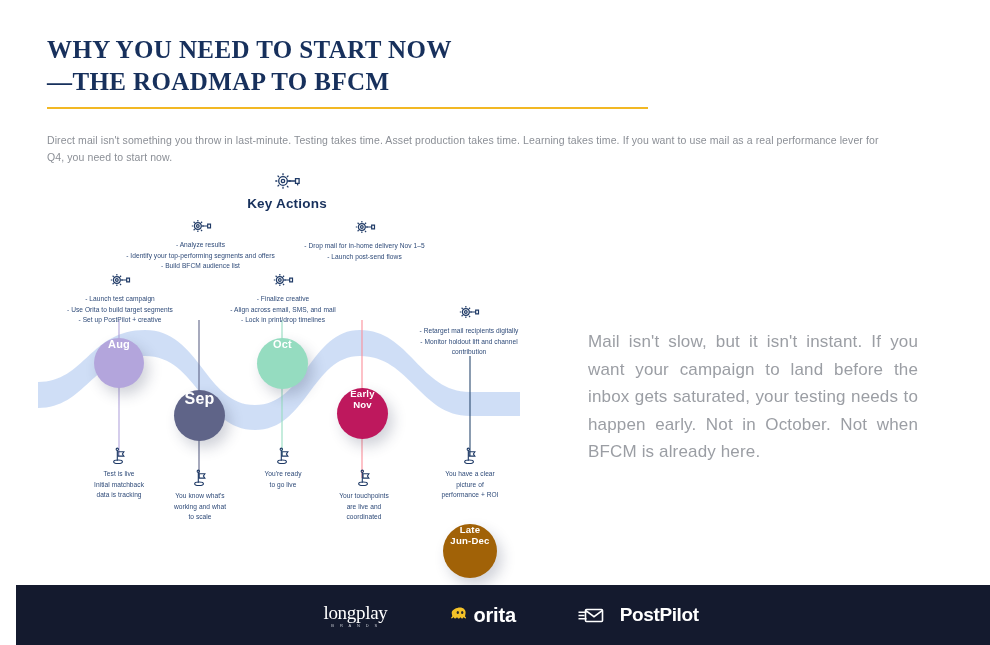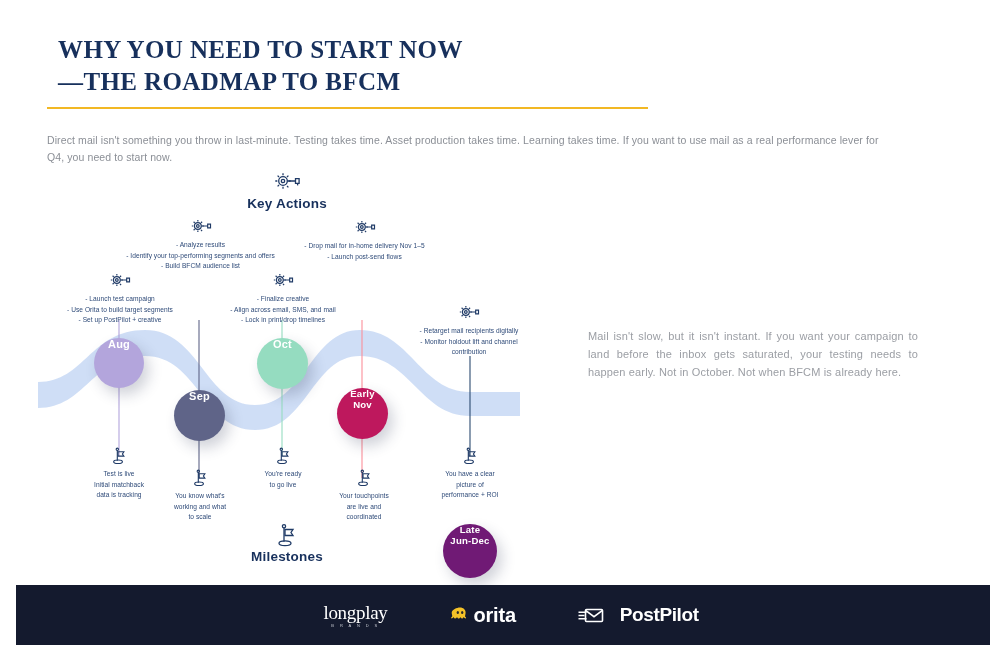--- a/index.html
+++ b/index.html
@@ -14,35 +14,35 @@
   
   .header { position: absolute; left: 47px; top: 34px; width: 600px; }
   .title {
     font-family: "Liberation Serif", serif;
     font-weight: bold;
     font-size: 25px;
     line-height: 1.27;
     letter-spacing: 0.4px;
     color: #17305c;
   }
-  .title .ln { display: block; white-space: pre; margin-left: 11px; }
+  .title .ln { display: block; white-space: pre; }
   .rule {
     position: absolute; left: 47px; top: 107px;
     width: 601px; height: 2px; background: #f2b824;
   }
   .intro {
     position: absolute; left: 47px; top: 132px; width: 845px;
     font-size: 10.5px; line-height: 1.58; color: #8b8f96;
     letter-spacing: 0.1px;
   }
 
   
   .right-para {
     position: absolute; left: 588px; top: 328px; width: 330px;
-    font-size: 11px; line-height: 1.62; color: #9b9ea4;
+    font-size: 17px; line-height: 1.62; color: #9b9ea4;
     text-align: justify; letter-spacing: 0.15px;
   }
 
   
   .roadmap { position: absolute; left: 0; top: 160px; width: 560px; height: 425px; padding-left: 8px; }
   .wave-svg { position: absolute; left: 0; top: 0; width: 560px; height: 425px; }
 
   
   .cap {
     position: absolute; text-align: center; width: 140px;
@@ -84,24 +84,24 @@
 
   
   .node {
     position: absolute; border-radius: 50%;
     display: flex; align-items: flex-start; justify-content: center;
     text-align: center; color: #fff; font-weight: bold;
     line-height: 1.16; letter-spacing: 0.2px;
     box-shadow: 5px 7px 14px rgba(40,50,80,0.22);
   }
   .n-aug { left: 94px;  top: 178px; width: 50px; height: 50px; background: #b3a5dc; font-size: 11px; }
-  .n-sep { left: 174px; top: 230px; width: 51px; height: 51px; background: #5f6488; font-size: 11px; }
+  .n-sep { left: 174px; top: 230px; width: 51px; height: 51px; background: #5f6488; font-size: 16px; }
   .n-oct { left: 257px; top: 178px; width: 51px; height: 51px; background: #95dcc0; font-size: 11px; }
   .n-nov { left: 337px; top: 228px; width: 51px; height: 51px; background: #be185d; font-size: 9.6px; }
-  .n-dec { left: 443px; top: 364px; width: 54px; height: 54px; background: #701a75; font-size: 9.6px; }
+  .n-dec { left: 443px; top: 364px; width: 54px; height: 54px; background: #a16207; font-size: 9.6px; }
 
   
   .footer {
     position: absolute; left: 16px; bottom: 0; width: 990px; height: 60px;
     background: #141a2e;
     display: flex; align-items: center; justify-content: center; gap: 62px;
   }
   .logo { display: flex; align-items: center; color: #fff; }
   .lp-wrap { display: flex; flex-direction: column; align-items: center; }
   .lp-main { font-family: "Liberation Serif", serif; font-size: 19px; letter-spacing: -0.3px; color:#fff; }
@@ -155,33 +155,20 @@
             <circle cx="10" cy="11" r="1.7"></circle>
             <path d="M10 3.3v2M10 16.7v2M2.3 11h2M15.7 11h2M4.6 5.6l1.4 1.4M14 16l1.4 1.4M15.4 5.6L14 7M6 15l-1.4 1.4"></path>
             <path d="M14.3 11h8.2M22.5 8.6h3.6v4.8h-3.6z"></path>
             <path d="M24.6 13.4v2"></path>
           </g>
         </svg>
       </span>
       <span>Key Actions</span>
     </div>
 
-    <div class="cap cap-mile">
-      <span class="icoslot">
-        <svg class="svg-ico" width="26" height="26" viewBox="0 0 26 26" style="margin:0 auto;">
-          <g fill="none" stroke="#1f3a66" stroke-width="1.3">
-            <circle cx="10" cy="3.2" r="1.6"></circle>
-            <path d="M10 4.8v14"></path>
-            <path d="M11 6.5h8l-2 3 2 3h-8z"></path>
-            <ellipse cx="11" cy="20.2" rx="6" ry="2.4"></ellipse>
-          </g>
-        </svg>
-      </span>
-      <span>Milestones</span>
-    </div>
 
     <div class="action a-aug">
       <span class="icoslot">
         <svg class="svg-ico" width="22" height="18" viewBox="0 0 28 22" style="margin:0 auto;">
           <g fill="none" stroke="#1f3a66" stroke-width="1.5">
             <circle cx="10" cy="11" r="4.3"></circle>
               <circle cx="10" cy="11" r="1.7"></circle>
             <path d="M10 3.3v2M10 16.7v2M2.3 11h2M15.7 11h2M4.6 5.6l1.4 1.4M14 16l1.4 1.4M15.4 5.6L14 7M6 15l-1.4 1.4"></path>
             <path d="M14.3 11h8.2M22.5 8.6h3.6v4.8h-3.6z"></path>
           </g>

